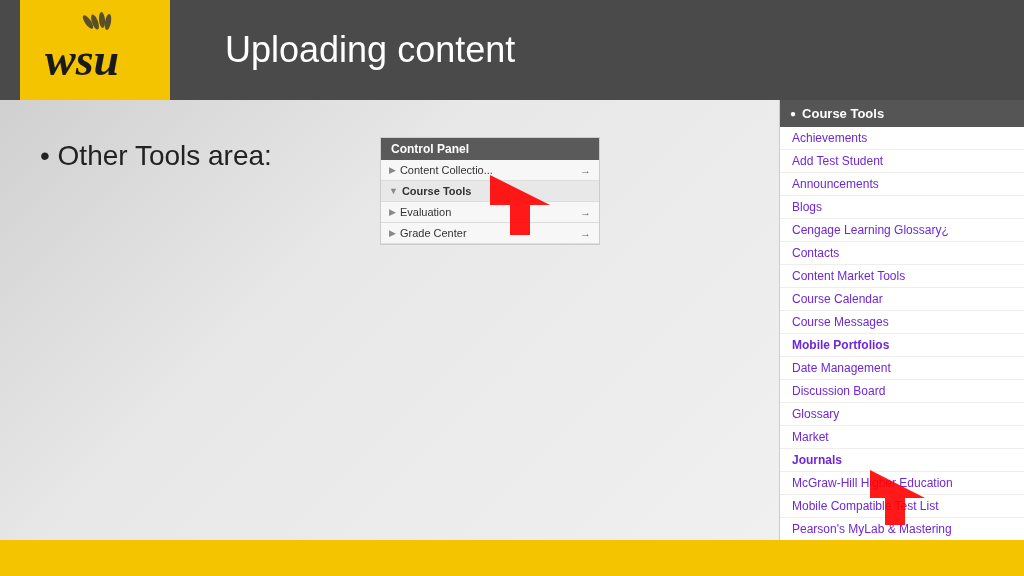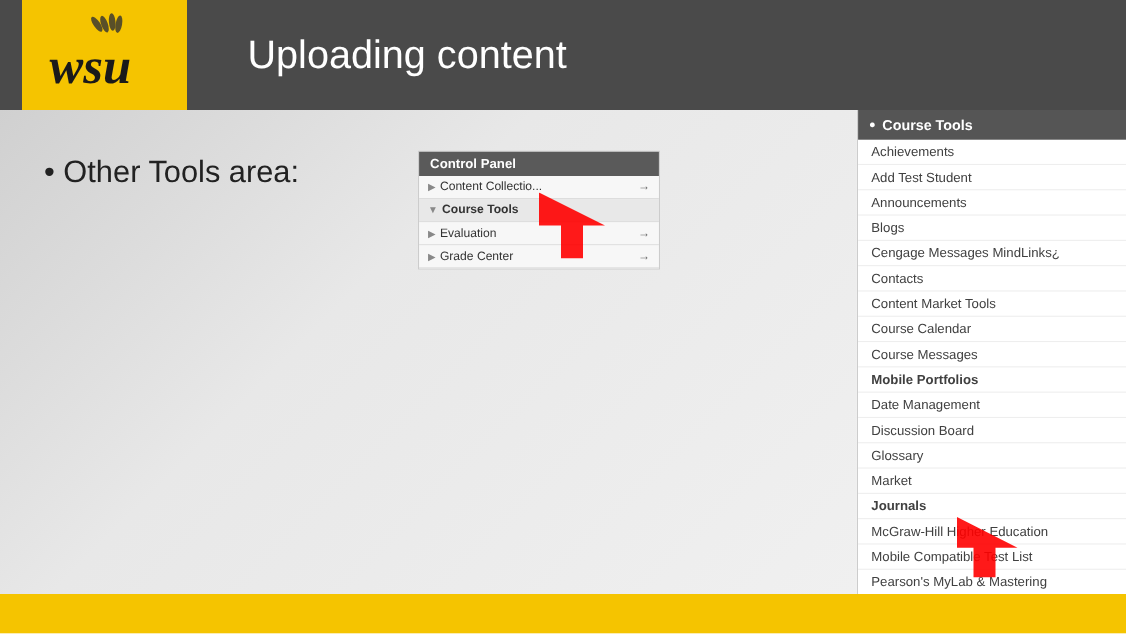--- a/index.html
+++ b/index.html
@@ -109,21 +109,21 @@
       display: flex;
       align-items: center;
       gap: 6px;
     }
     .rt-header-bullet {
       font-size: 10px;
     }
     .rt-item {
       padding: 4px 12px;
       border-bottom: 1px solid #eee;
-      color: #404040;
+      color: #6d28d9;
       cursor: pointer;
       font-size: 12px;
     }
     .rt-item.highlighted {
       font-weight: bold;
     }
 
     
     .footer {
       height: 36px;
@@ -194,21 +194,21 @@
     <div class="rt-header">
       <span class="rt-header-bullet">●</span>
       <span>Course Tools</span>
     </div>
 
     <div id="rt-items-container">
         <div class="rt-item">Achievements</div>
         <div class="rt-item">Add Test Student</div>
         <div class="rt-item">Announcements</div>
         <div class="rt-item">Blogs</div>
-        <div class="rt-item">Cengage Messages MindLinks¿</div>
+        <div class="rt-item">Cengage Learning Glossary¿</div>
         <div class="rt-item">Contacts</div>
         <div class="rt-item">Content Market Tools</div>
         <div class="rt-item">Course Calendar</div>
         <div class="rt-item">Course Messages</div>
         <div class="rt-item highlighted">Mobile Portfolios</div>
         <div class="rt-item">Date Management</div>
         <div class="rt-item">Discussion Board</div>
         <div class="rt-item">Glossary</div>
         <div class="rt-item">Market</div>
         <div class="rt-item highlighted">Journals</div>

